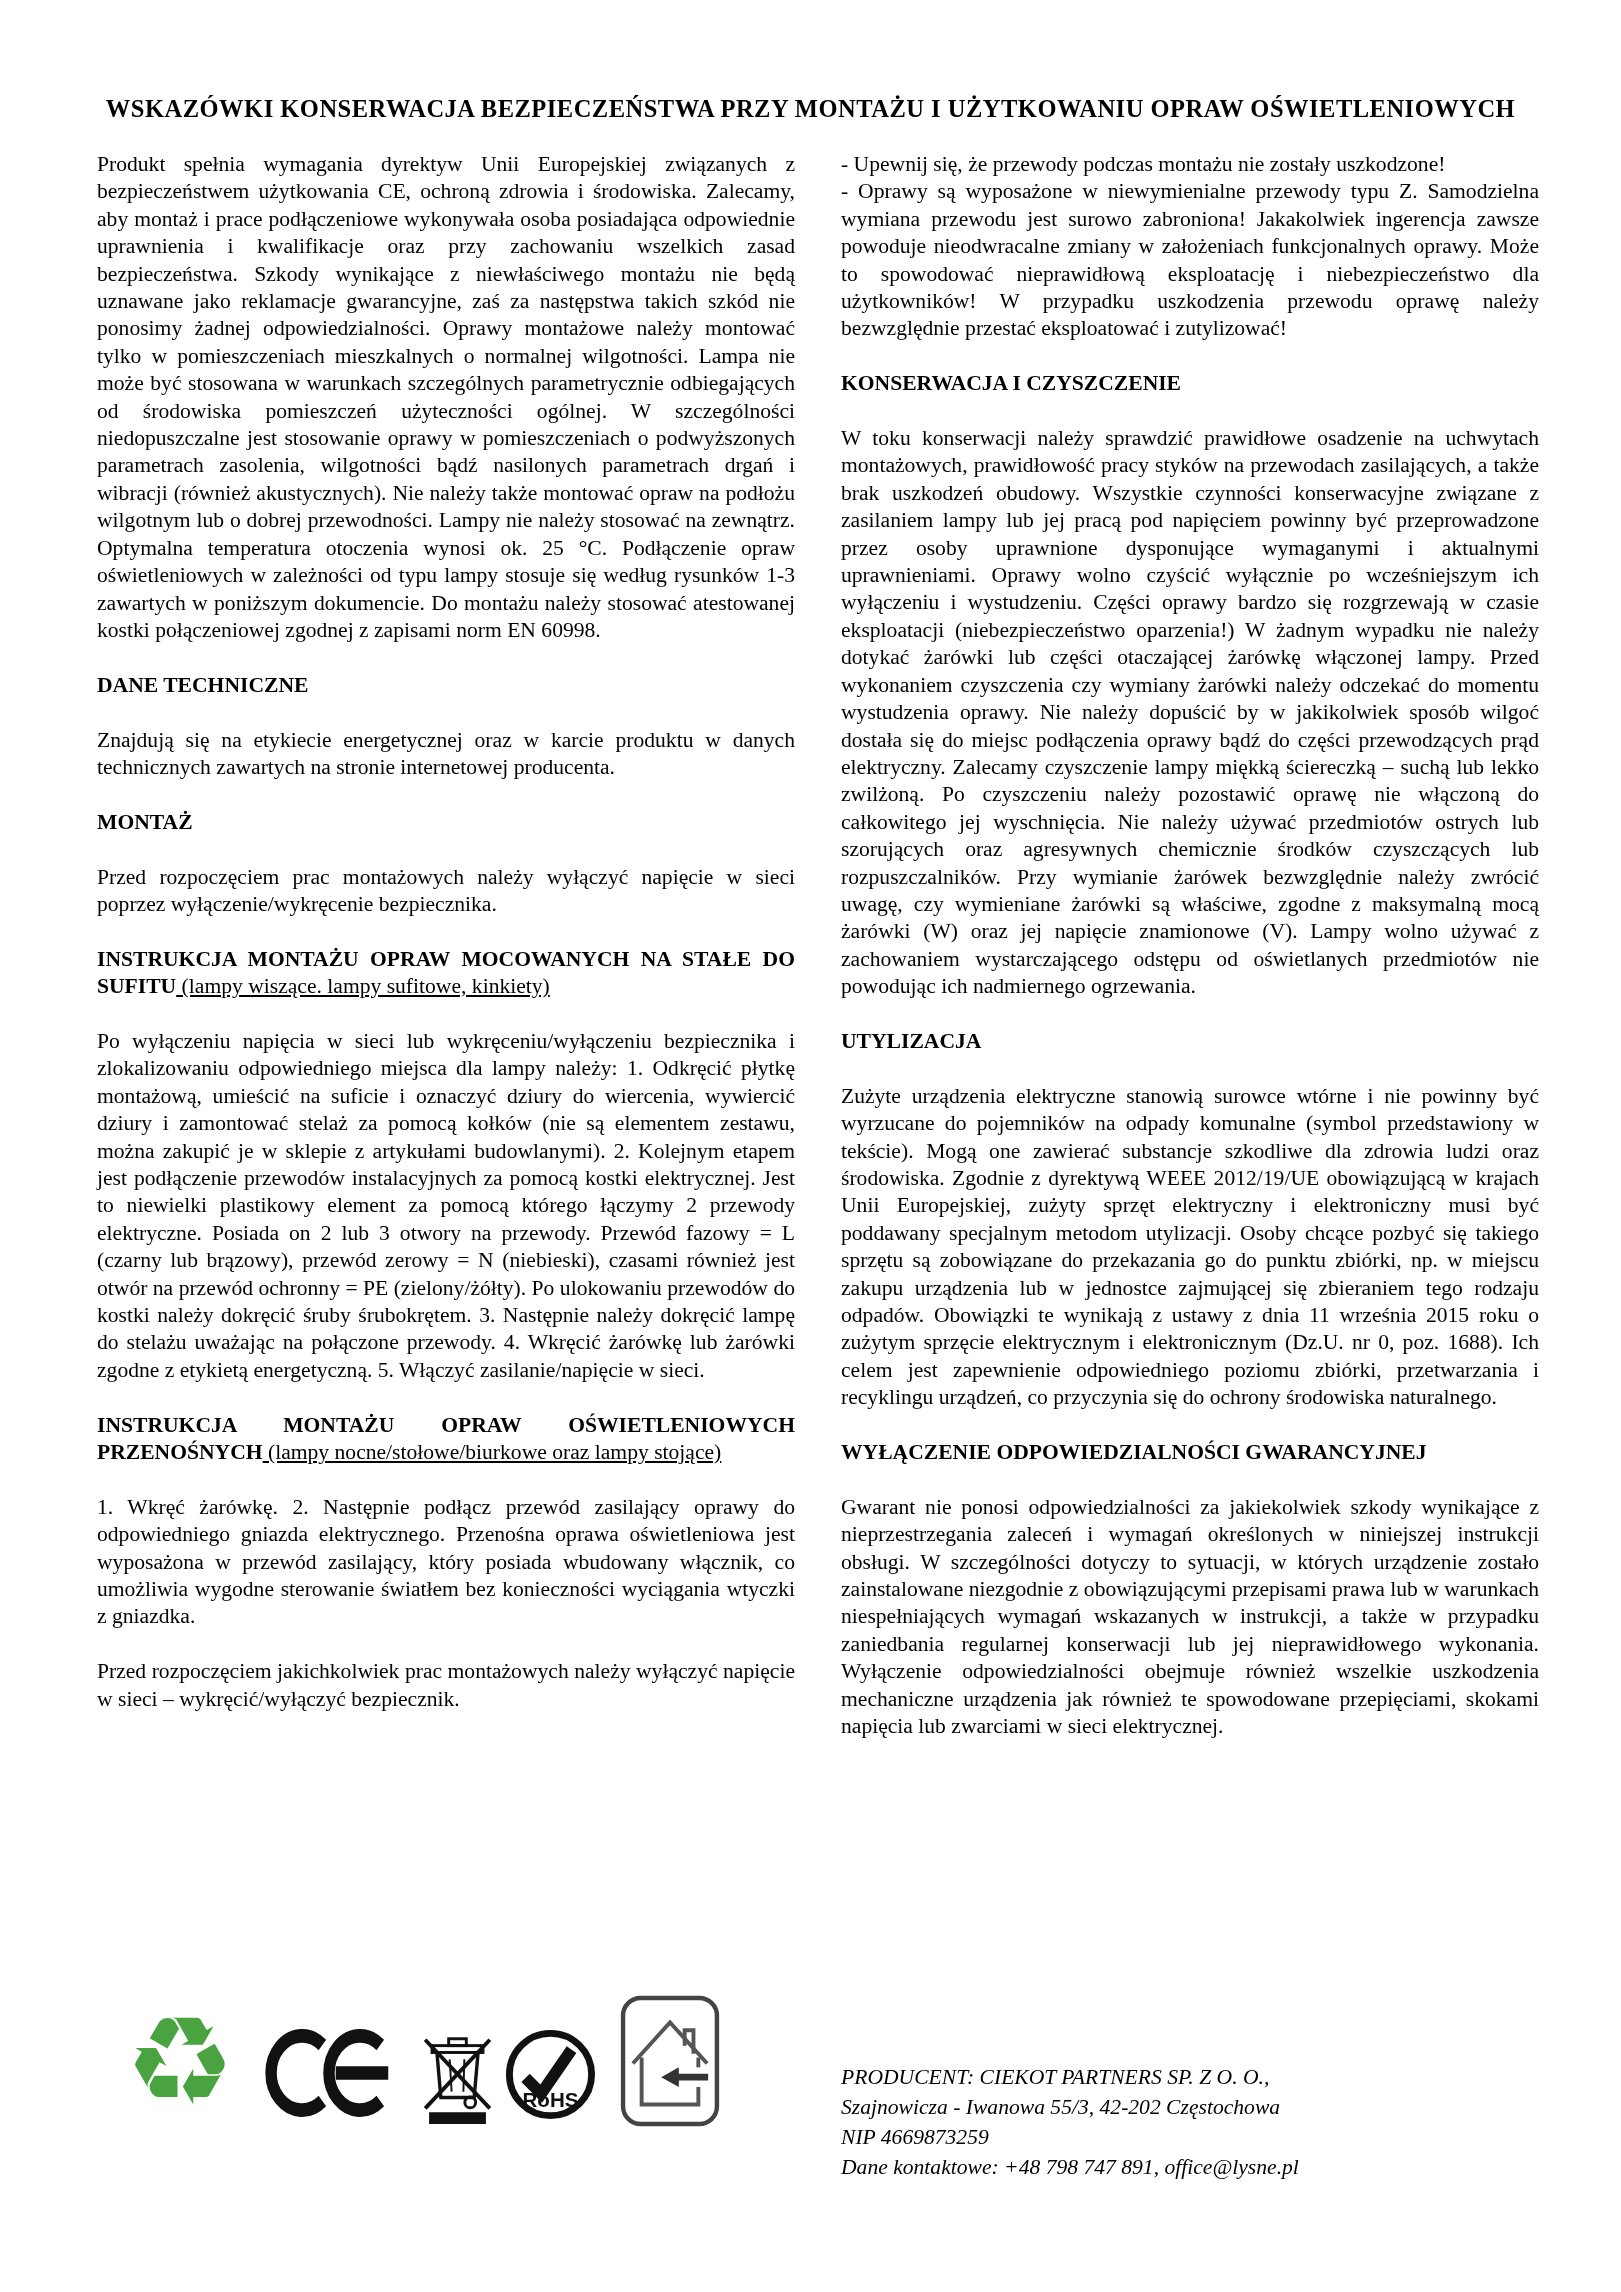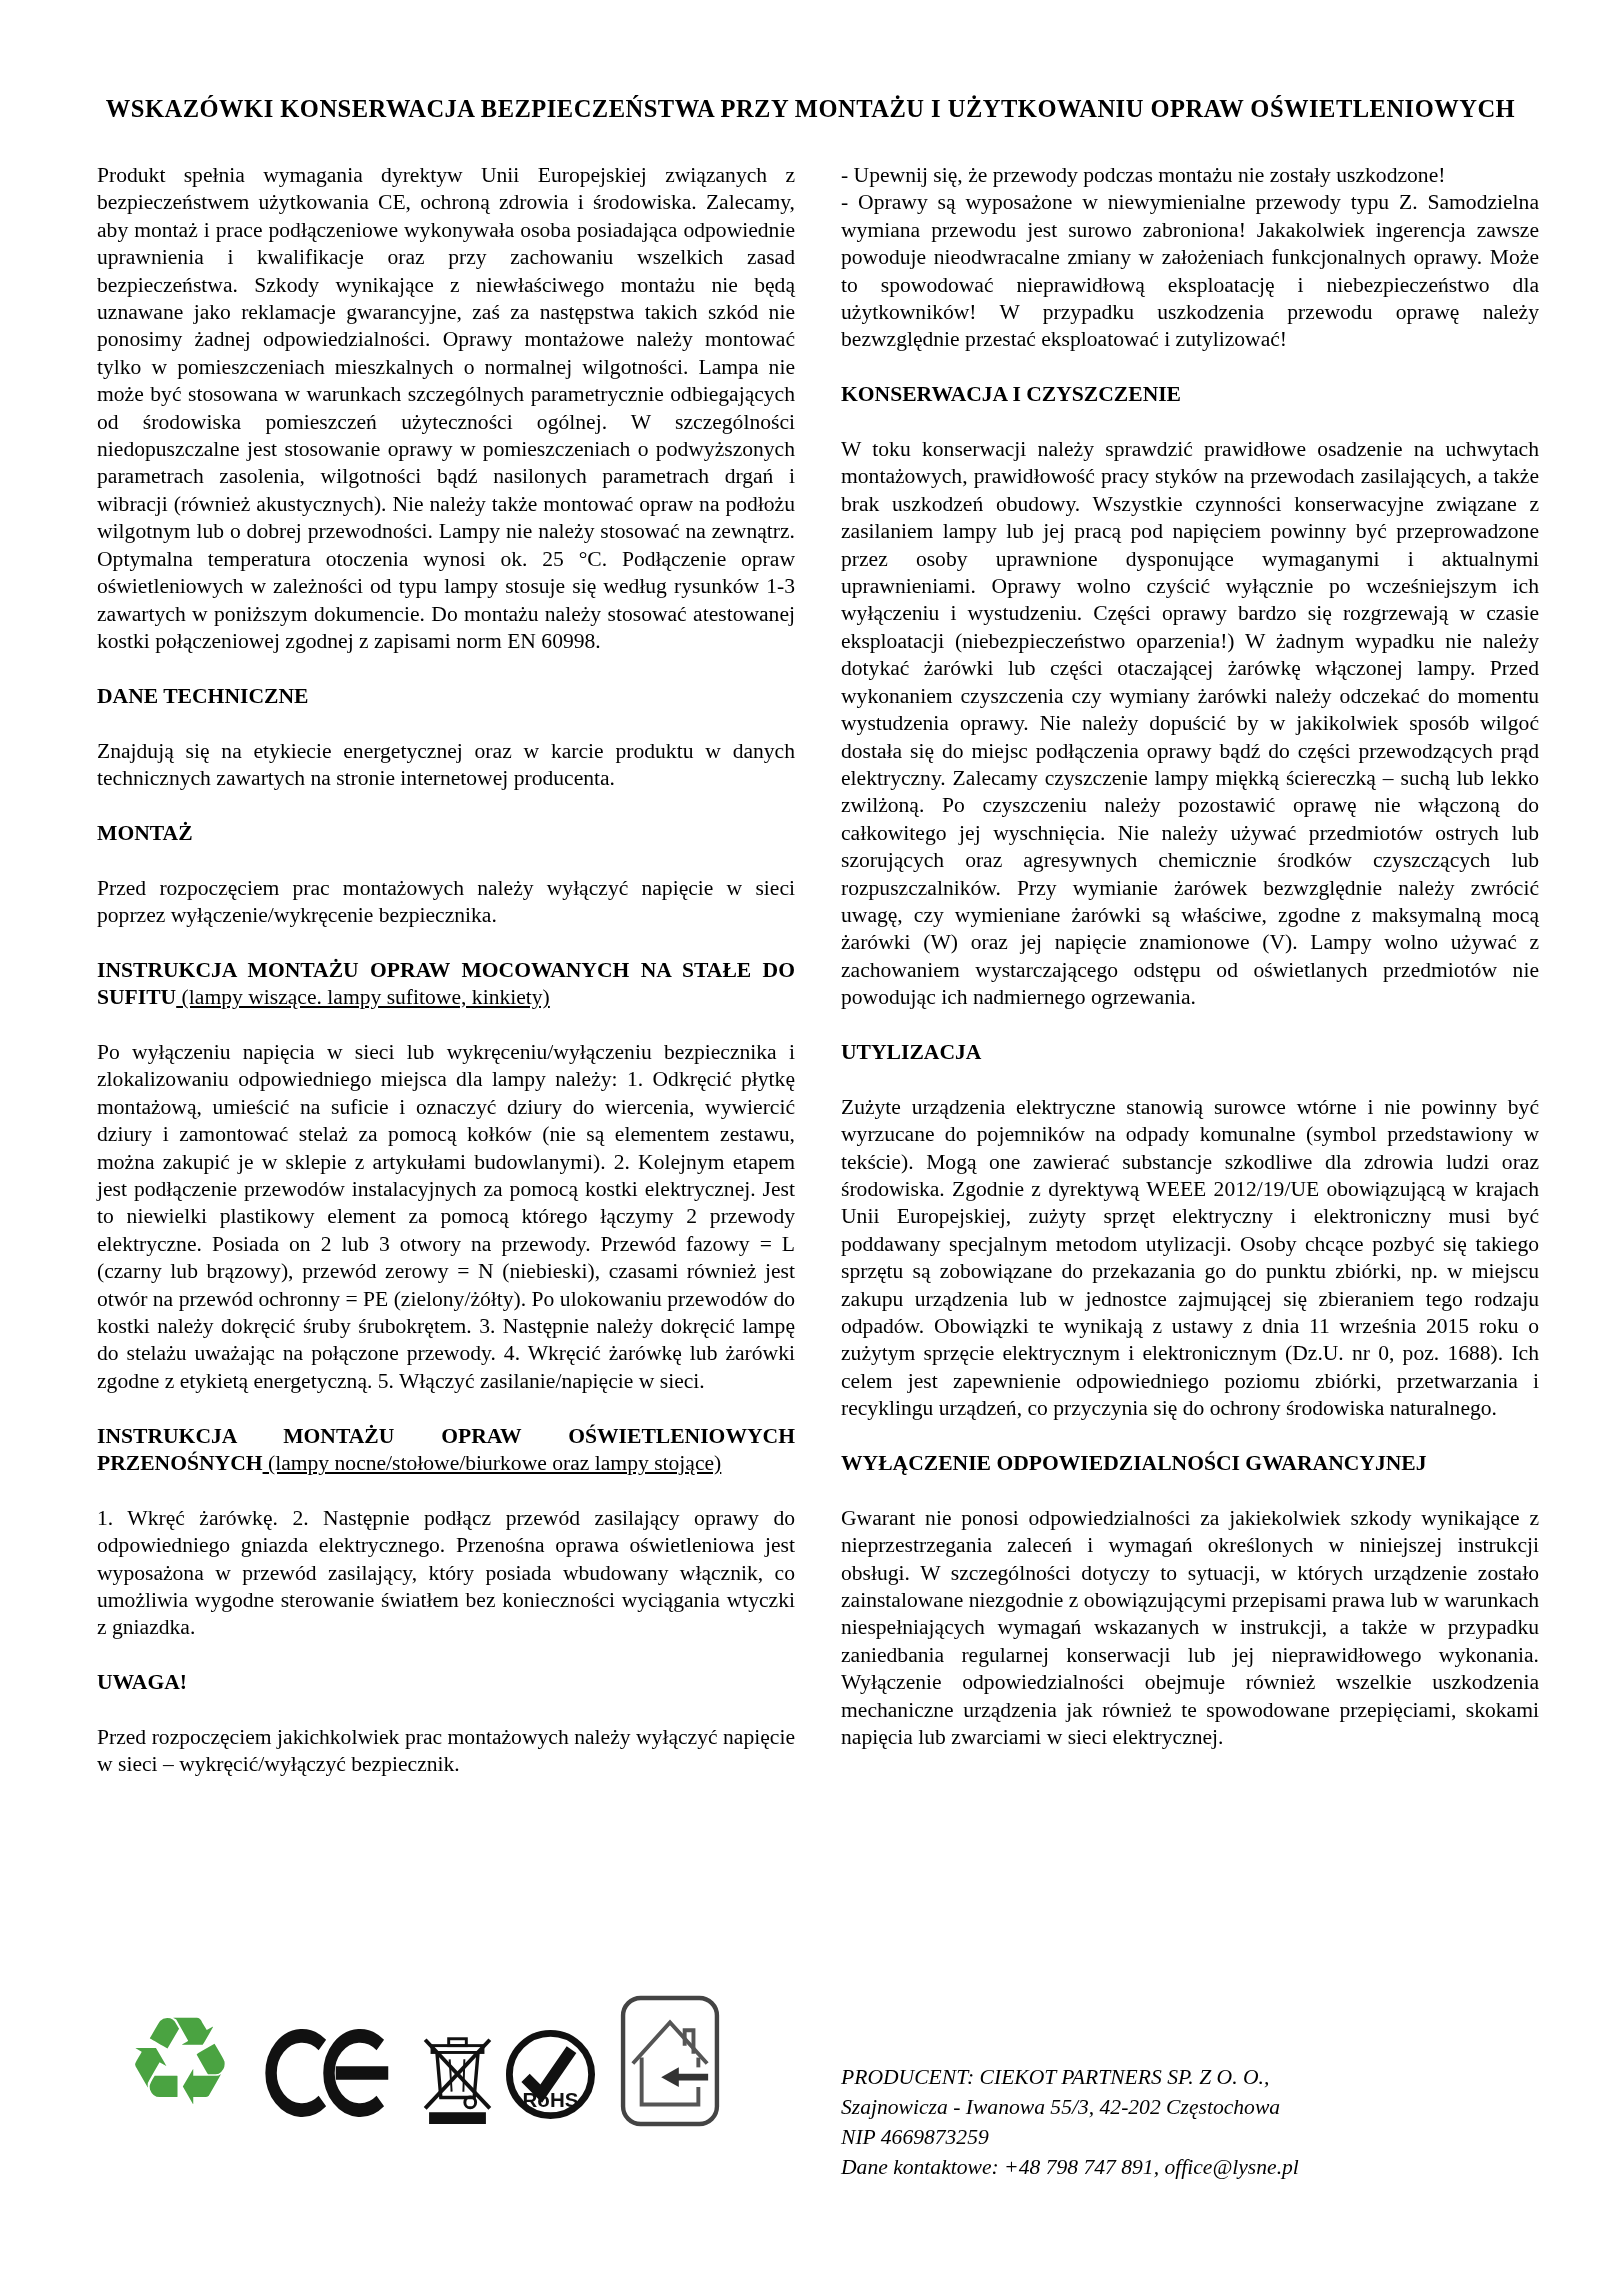--- a/index.html
+++ b/index.html
@@ -31,21 +31,21 @@
     text-align:justify;
   }
   .col-left{left:97px;}
   .col-right{left:841px;}
   .col p,.col h2{
     margin:27.4px 0 0 0;
     padding:0;
     font-size:21.6px;
     line-height:27.4px;
   }
-  .col > :first-child{margin-top:15px;}
+  .col > :first-child{margin-top:4px;}
   .col h2{font-weight:bold;text-align:justify;}
   .col p.tight{margin-top:0;}
   .hd-normal{font-weight:normal;text-decoration:underline;}
   
   .icon{position:absolute;}
   .recycle-glyph{
     font-family:"DejaVu Sans",sans-serif;
     font-size:123px;
     line-height:134px;
     display:block;
@@ -71,21 +71,20 @@
   <div class="col col-left">
     <p>Produkt spełnia wymagania dyrektyw Unii Europejskiej związanych z bezpieczeństwem użytkowania CE, ochroną zdrowia i środowiska. Zalecamy, aby montaż i prace podłączeniowe wykonywała osoba posiadająca odpowiednie uprawnienia i kwalifikacje oraz przy zachowaniu wszelkich zasad bezpieczeństwa. Szkody wynikające z niewłaściwego montażu nie będą uznawane jako reklamacje gwarancyjne, zaś za następstwa takich szkód nie ponosimy żadnej odpowiedzialności. Oprawy montażowe należy montować tylko w pomieszczeniach mieszkalnych o normalnej wilgotności. Lampa nie może być stosowana w warunkach szczególnych parametrycznie odbiegających od środowiska pomieszczeń użyteczności ogólnej. W szczególności niedopuszczalne jest stosowanie oprawy w pomieszczeniach o podwyższonych parametrach zasolenia, wilgotności bądź nasilonych parametrach drgań i wibracji (również akustycznych). Nie należy także montować opraw na podłożu wilgotnym lub o dobrej przewodności. Lampy nie należy stosować na zewnątrz. Optymalna temperatura otoczenia wynosi ok. 25 °C. Podłączenie opraw oświetleniowych w zależności od typu lampy stosuje się według rysunków 1-3 zawartych w poniższym dokumencie. Do montażu należy stosować atestowanej kostki połączeniowej zgodnej z zapisami norm EN 60998.</p>
     <h2>DANE TECHNICZNE</h2>
     <p>Znajdują się na etykiecie energetycznej oraz w karcie produktu w danych technicznych zawartych na stronie internetowej producenta.</p>
     <h2>MONTAŻ</h2>
     <p>Przed rozpoczęciem prac montażowych należy wyłączyć napięcie w sieci poprzez wyłączenie/wykręcenie bezpiecznika.</p>
     <h2><span>INSTRUKCJA MONTAŻU OPRAW MOCOWANYCH NA STAŁE DO SUFITU</span><span class="hd-normal"> (lampy wiszące. lampy sufitowe, kinkiety)</span></h2>
     <p>Po wyłączeniu napięcia w sieci lub wykręceniu/wyłączeniu bezpiecznika i zlokalizowaniu odpowiedniego miejsca dla lampy należy: 1. Odkręcić płytkę montażową, umieścić na suficie i oznaczyć dziury do wiercenia, wywiercić dziury i zamontować stelaż za pomocą kołków (nie są elementem zestawu, można zakupić je w sklepie z artykułami budowlanymi). 2. Kolejnym etapem jest podłączenie przewodów instalacyjnych za pomocą kostki elektrycznej. Jest to niewielki plastikowy element za pomocą którego łączymy 2 przewody elektryczne. Posiada on 2 lub 3 otwory na przewody. Przewód fazowy = L (czarny lub brązowy), przewód zerowy = N (niebieski), czasami również jest otwór na przewód ochronny = PE (zielony/żółty). Po ulokowaniu przewodów do kostki należy dokręcić śruby śrubokrętem. 3. Następnie należy dokręcić lampę do stelażu uważając na połączone przewody. 4. Wkręcić żarówkę lub żarówki zgodne z etykietą energetyczną. 5. Włączyć zasilanie/napięcie w sieci.</p>
     <h2><span>INSTRUKCJA MONTAŻU OPRAW OŚWIETLENIOWYCH PRZENOŚNYCH</span><span class="hd-normal"> (lampy nocne/stołowe/biurkowe oraz lampy stojące)</span></h2>
     <p>1. Wkręć żarówkę. 2. Następnie podłącz przewód zasilający oprawy do odpowiedniego gniazda elektrycznego. Przenośna oprawa oświetleniowa jest wyposażona w przewód zasilający, który posiada wbudowany włącznik, co umożliwia wygodne sterowanie światłem bez konieczności wyciągania wtyczki z gniazdka.</p>
-    <h2>UWAGA!</h2>
     <p>Przed rozpoczęciem jakichkolwiek prac montażowych należy wyłączyć napięcie w sieci – wykręcić/wyłączyć bezpiecznik.</p>
   </div>
 
   <div class="col col-right">
     <p>- Upewnij się, że przewody podczas montażu nie zostały uszkodzone!</p>
     <p class="tight">- Oprawy są wyposażone w niewymienialne przewody typu Z. Samodzielna wymiana przewodu jest surowo zabroniona! Jakakolwiek ingerencja zawsze powoduje nieodwracalne zmiany w założeniach funkcjonalnych oprawy. Może to spowodować nieprawidłową eksploatację i niebezpieczeństwo dla użytkowników! W przypadku uszkodzenia przewodu oprawę należy bezwzględnie przestać eksploatować i zutylizować!</p>
     <h2>KONSERWACJA I CZYSZCZENIE</h2>
     <p>W toku konserwacji należy sprawdzić prawidłowe osadzenie na uchwytach montażowych, prawidłowość pracy styków na przewodach zasilających, a także brak uszkodzeń obudowy. Wszystkie czynności konserwacyjne związane z zasilaniem lampy lub jej pracą pod napięciem powinny być przeprowadzone przez osoby uprawnione dysponujące wymaganymi i aktualnymi uprawnieniami. Oprawy wolno czyścić wyłącznie po wcześniejszym ich wyłączeniu i wystudzeniu. Części oprawy bardzo się rozgrzewają w czasie eksploatacji (niebezpieczeństwo oparzenia!) W żadnym wypadku nie należy dotykać żarówki lub części otaczającej żarówkę włączonej lampy. Przed wykonaniem czyszczenia czy wymiany żarówki należy odczekać do momentu wystudzenia oprawy. Nie należy dopuścić by w jakikolwiek sposób wilgoć dostała się do miejsc podłączenia oprawy bądź do części przewodzących prąd elektryczny. Zalecamy czyszczenie lampy miękką ściereczką – suchą lub lekko zwilżoną. Po czyszczeniu należy pozostawić oprawę nie włączoną do całkowitego jej wyschnięcia. Nie należy używać przedmiotów ostrych lub szorujących oraz agresywnych chemicznie środków czyszczących lub rozpuszczalników. Przy wymianie żarówek bezwzględnie należy zwrócić uwagę, czy wymieniane żarówki są właściwe, zgodne z maksymalną mocą żarówki (W) oraz jej napięcie znamionowe (V). Lampy wolno używać z zachowaniem wystarczającego odstępu od oświetlanych przedmiotów nie powodując ich nadmiernego ogrzewania.</p>
     <h2>UTYLIZACJA</h2>
     <p>Zużyte urządzenia elektryczne stanowią surowce wtórne i nie powinny być wyrzucane do pojemników na odpady komunalne (symbol przedstawiony w tekście). Mogą one zawierać substancje szkodliwe dla zdrowia ludzi oraz środowiska. Zgodnie z dyrektywą WEEE 2012/19/UE obowiązującą w krajach Unii Europejskiej, zużyty sprzęt elektryczny i elektroniczny musi być poddawany specjalnym metodom utylizacji. Osoby chcące pozbyć się takiego sprzętu są zobowiązane do przekazania go do punktu zbiórki, np. w miejscu zakupu urządzenia lub w jednostce zajmującej się zbieraniem tego rodzaju odpadów. Obowiązki te wynikają z ustawy z dnia 11 września 2015 roku o zużytym sprzęcie elektrycznym i elektronicznym (Dz.U. nr 0, poz. 1688). Ich celem jest zapewnienie odpowiedniego poziomu zbiórki, przetwarzania i recyklingu urządzeń, co przyczynia się do ochrony środowiska naturalnego.</p>

